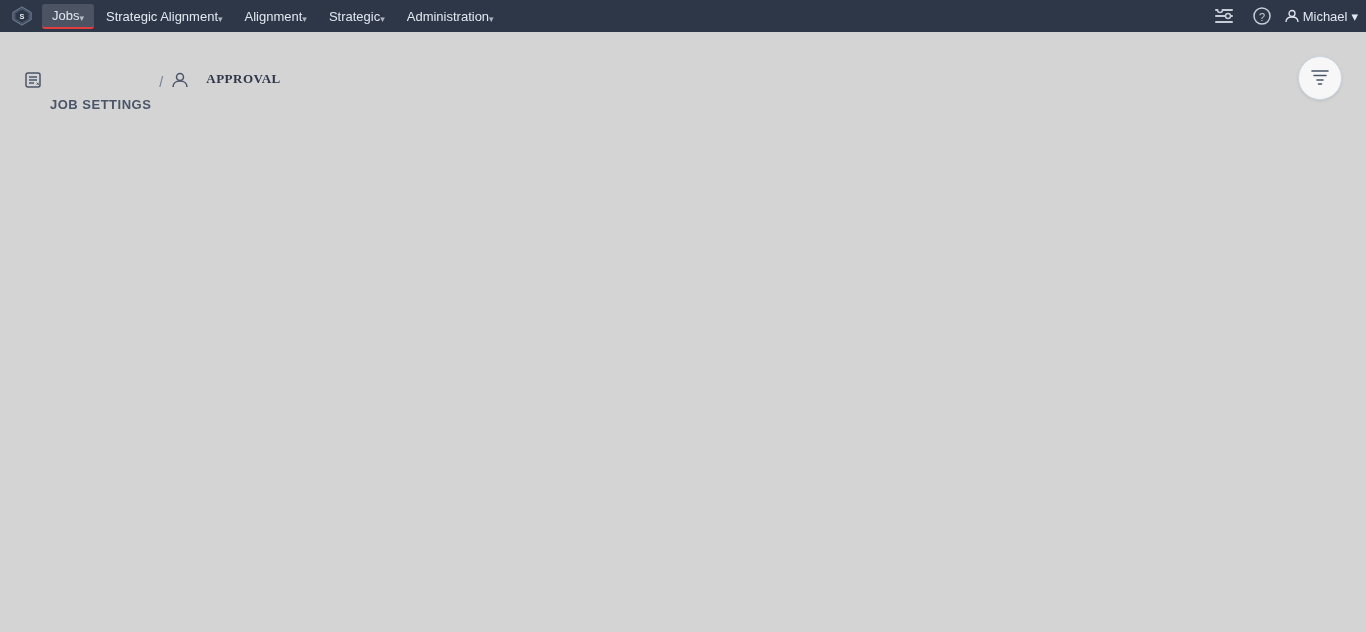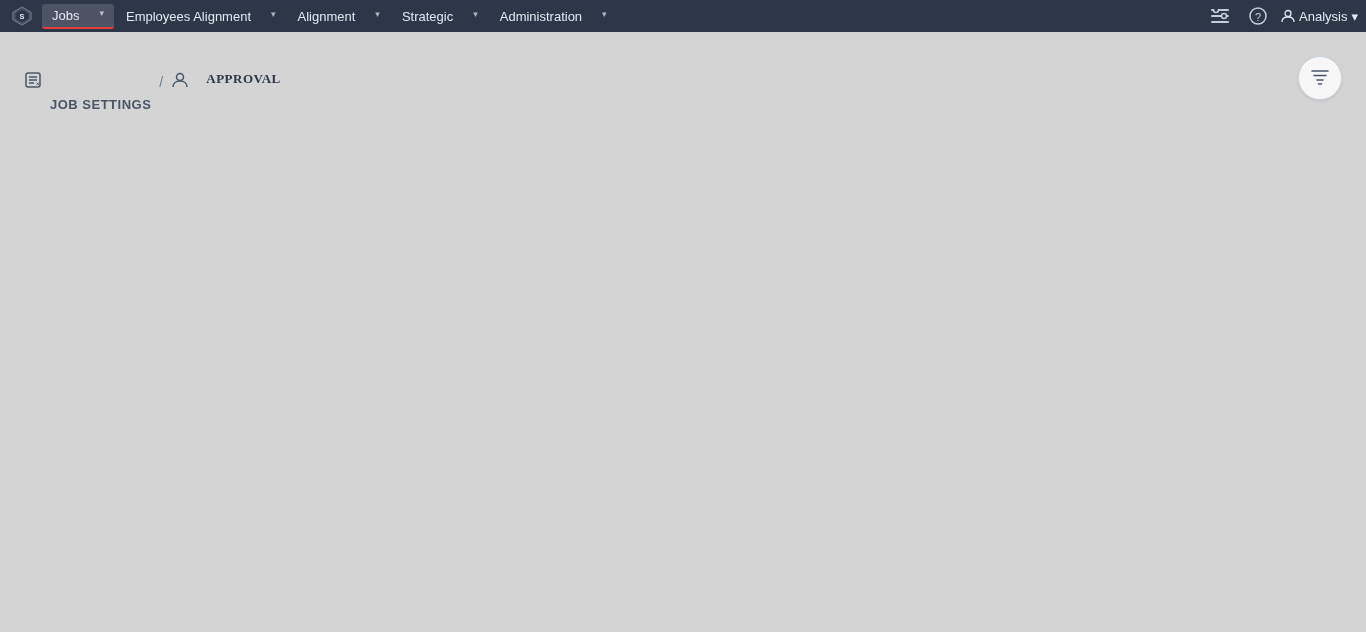--- a/index.html
+++ b/index.html
@@ -25,22 +25,22 @@
     .nav-logo svg {
       width: 22px;
       height: 22px;
     }
     .nav-item {
       color: #e2e8f0;
       font-size: 13px;
       padding: 4px 10px;
       cursor: pointer;
       display: flex;
-      align-items: flex-start;
-      gap: 20px;
+      align-items: flex-end;
+      gap: 0;
       border-radius: 3px;
       white-space: nowrap;
     }
     .nav-item.active {
       background: rgba(255,255,255,0.15);
       border-bottom: 2px solid #e53e3e;
     }
     .nav-item .chevron {
       font-size: 9px;
       opacity: 0.7;
@@ -211,21 +211,21 @@
       <polygon points="12,5 19,9 19,15 12,19 5,15 5,9" fill="#2d3748"></polygon>
       <text x="12" y="15" text-anchor="middle" font-size="8" fill="#e2e8f0" font-weight="bold">S</text>
     </svg>
   </div>
 
   <div class="nav-item active">
     <span>Jobs</span>
     <span class="chevron">▾</span>
   </div>
   <div class="nav-item">
-    <span>Employees Alignment</span>
+    <span>Strategic Alignment</span>
     <span class="chevron">▾</span>
   </div>
   <div class="nav-item">
     <span>Alignment</span>
     <span class="chevron">▾</span>
   </div>
   <div class="nav-item">
     <span>Strategic</span>
     <span class="chevron">▾</span>
   </div>
@@ -250,21 +250,21 @@
       <svg width="18" height="18" viewBox="0 0 18 18" fill="none">
         <circle cx="9" cy="9" r="8" stroke="#e2e8f0" stroke-width="1.5"></circle>
         <text x="9" y="13.5" text-anchor="middle" font-size="11" fill="#e2e8f0" font-family="Arial">?</text>
       </svg>
     </button>
     <div class="nav-user">
       <svg width="14" height="14" viewBox="0 0 14 14" fill="none">
         <circle cx="7" cy="4.5" r="3" stroke="#e2e8f0" stroke-width="1.3"></circle>
         <path d="M1 13c0-3.3 2.7-5 6-5s6 1.7 6 5" stroke="#e2e8f0" stroke-width="1.3"></path>
       </svg>
-      <span>Analysis</span>
+      <span>Michael</span>
       <span class="chevron">▾</span>
     </div>
   </div>
 </nav>
 
 <div class="main-content">
 
   <div class="breadcrumb">
     <span class="breadcrumb-icon">
       <svg width="18" height="18" viewBox="0 0 18 18" fill="none">

